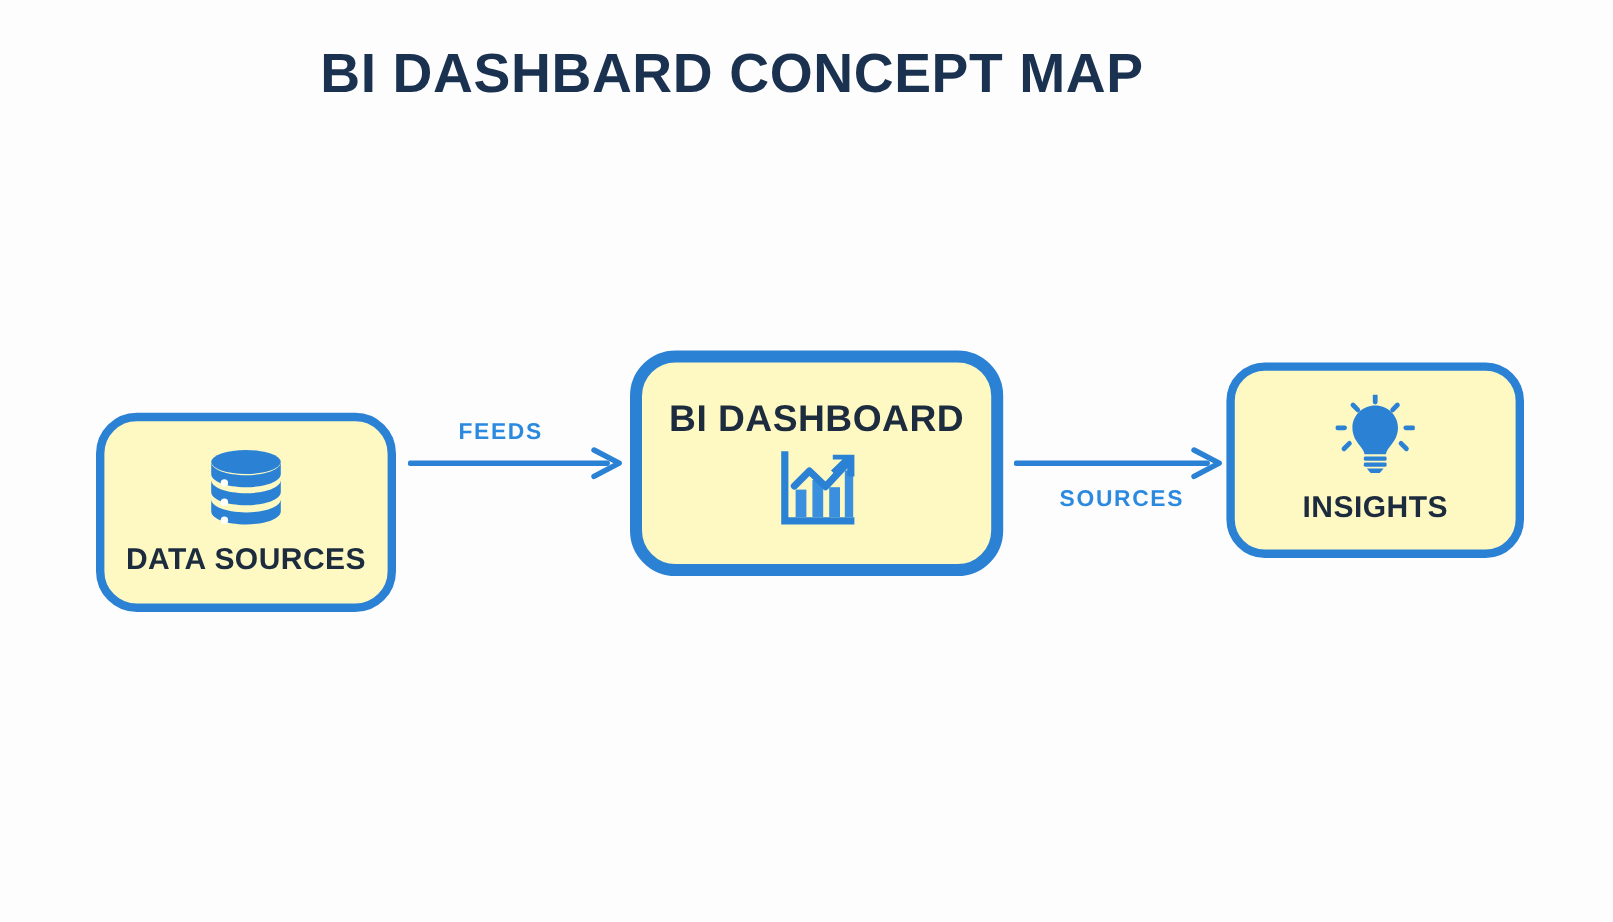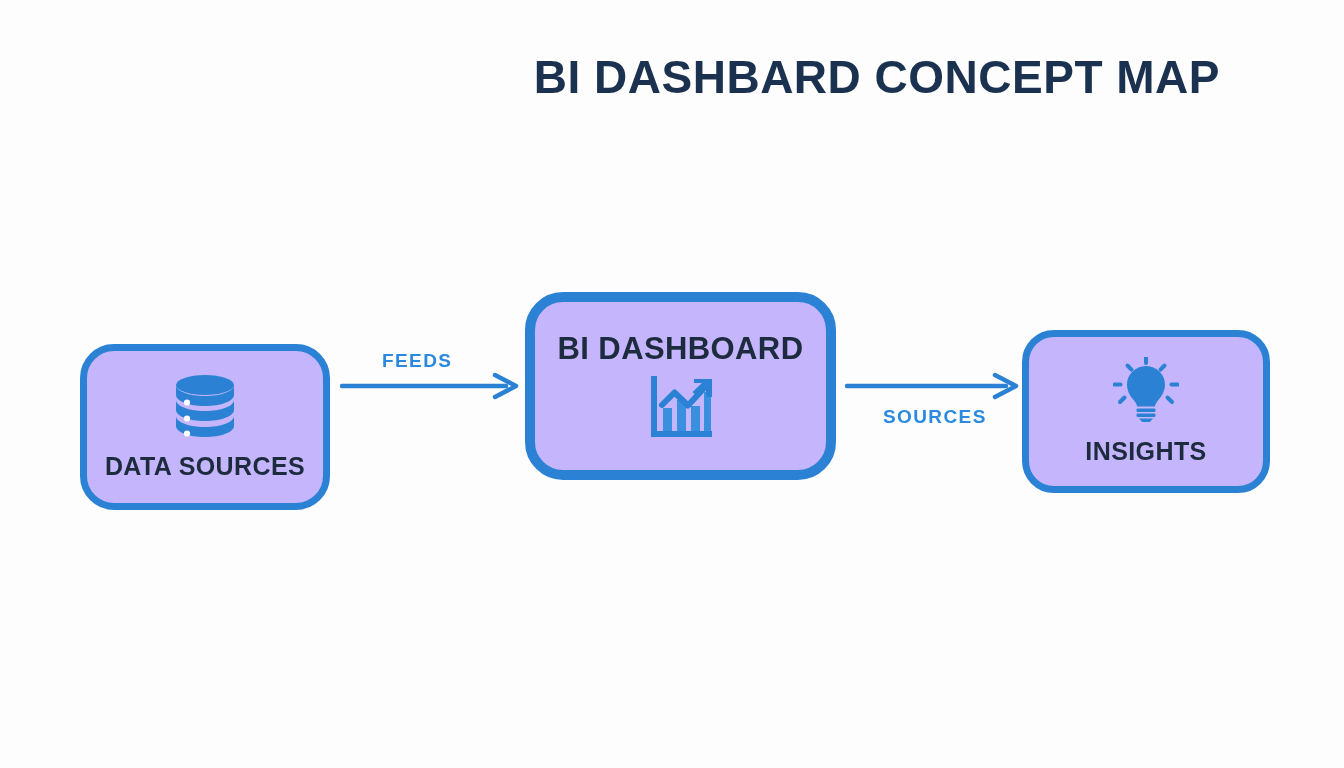--- a/index.html
+++ b/index.html
@@ -20,35 +20,35 @@
     position: relative;
     width: 1344px;
     height: 768px;
     background: #fdfdfd;
   }
 
   
   #page-title {
     position: absolute;
     left: 0;
-    top: 50px;
+    top: 34px;
     width: 1220px;
-    text-align: right;
+    text-align: center;
     font-size: 46px;
     font-weight: 700;
     letter-spacing: 0.5px;
     color: #1b3150;
     font-family: "Liberation Sans", sans-serif;
     white-space: nowrap;
   }
 
   
   .node {
     position: absolute;
-    background: #c4b5fd;
+    background: #fef9c3;
     border-style: solid;
     border-color: #2b82d4;
     display: flex;
     flex-direction: column;
     align-items: center;
     justify-content: center;
   }
 
   #node-data-sources {
     left: 80px;
@@ -69,21 +69,20 @@
     border-radius: 38px;
   }
 
   #node-insights {
     left: 1022px;
     top: 302px;
     width: 248px;
     height: 163px;
     border-width: 7px;
     border-radius: 32px;
-    margin-top: 28px;
   }
 
   .node-label {
     color: #1d2b3e;
     font-weight: 700;
     letter-spacing: 0.4px;
     text-align: center;
     white-space: nowrap;
     font-family: "Liberation Sans", sans-serif;
   }

